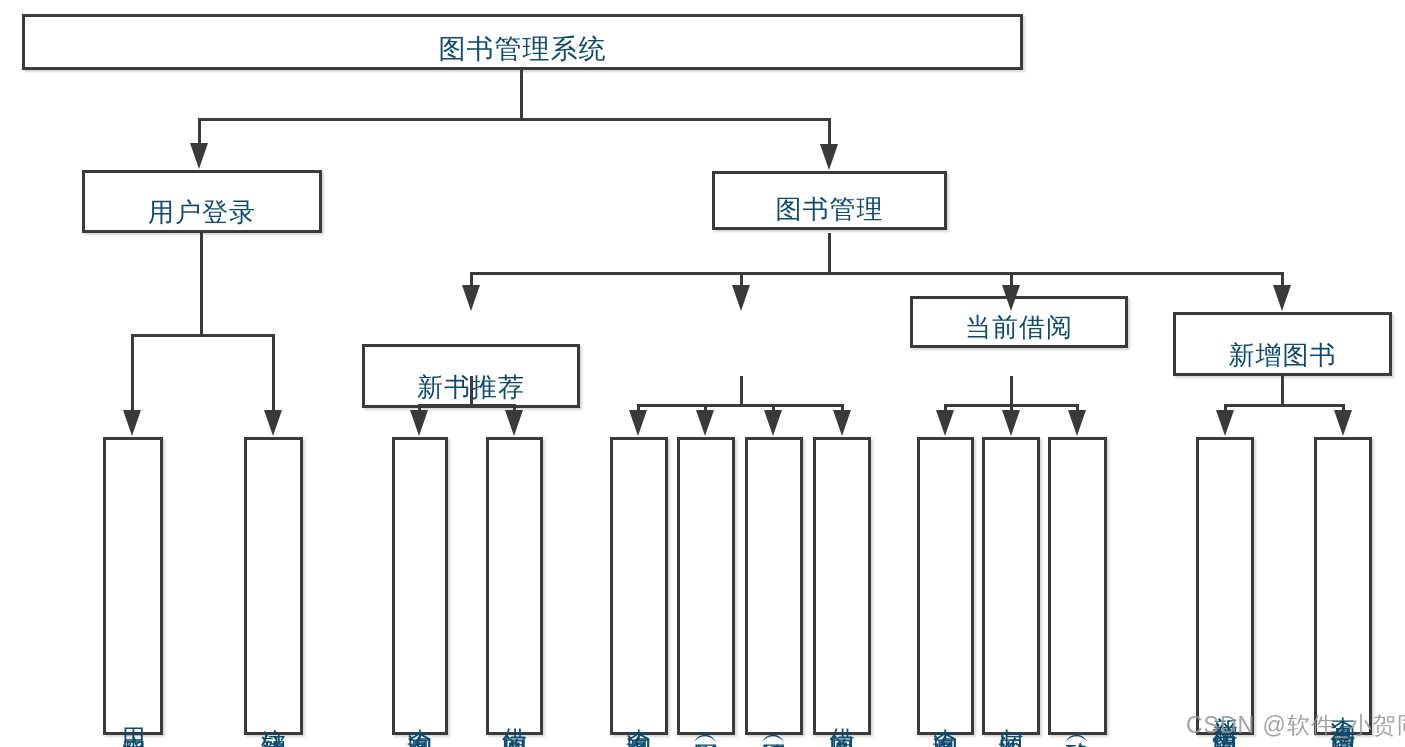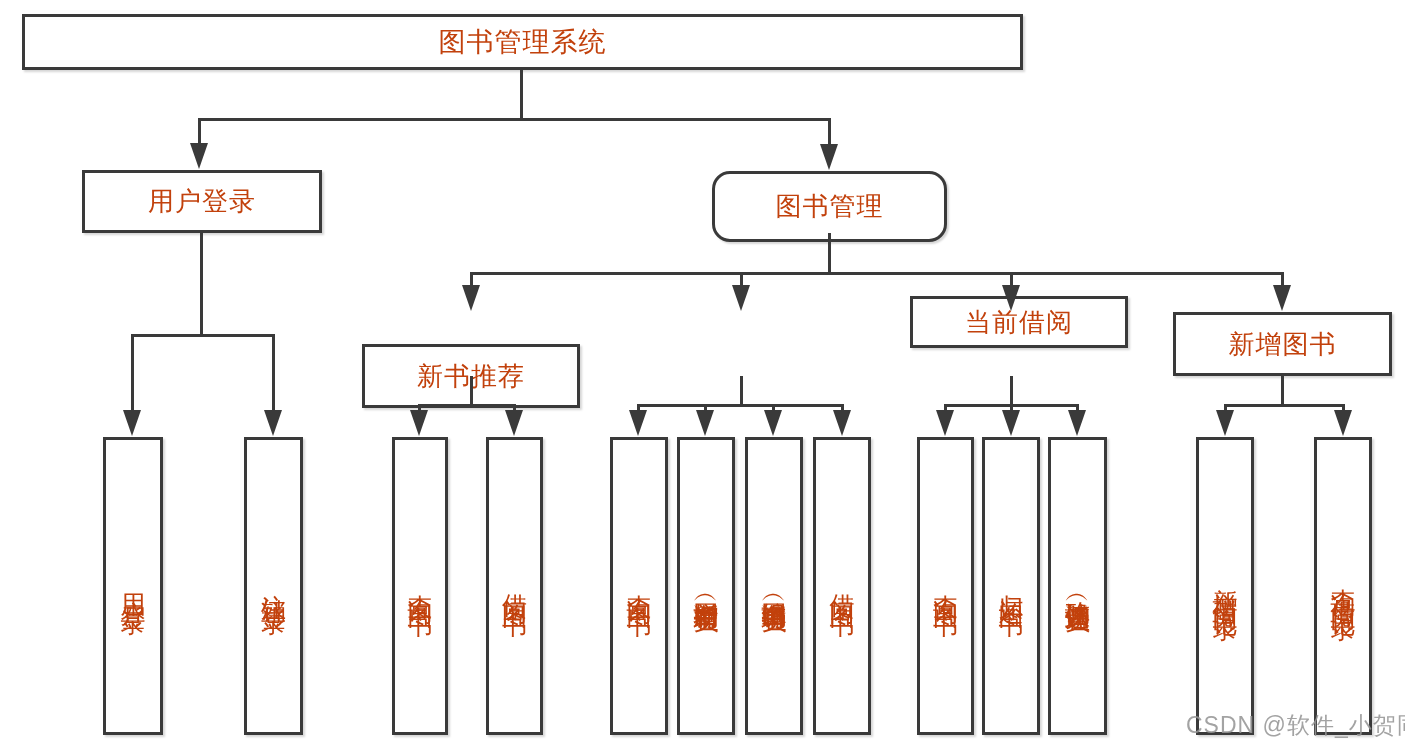--- a/index.html
+++ b/index.html
@@ -3,22 +3,22 @@
 <meta charset="utf-8">
 <style>
   html,body{margin:0;padding:0;background:#ffffff;}
   #stage{
     position:relative;width:1405px;height:747px;background:#ffffff;overflow:hidden;
     font-family:"Liberation Sans","DejaVu Sans",sans-serif;
   }
   .box{
     position:absolute;box-sizing:border-box;
     border:3px solid #3a3a3a;background:#ffffff;
-    display:flex;align-items:center;justify-content:center;
-    color:#c2410c;
+    display:flex;align-items:flex-end;justify-content:center;
+    color:#0c4a6e;
     box-shadow:2px 2px 2px rgba(0,0,0,0.16);
   }
   .hlabel{font-size:26px;letter-spacing:1px;white-space:nowrap;}
   .root .hlabel{font-size:27px;}
   .leaf .vlabel{
     writing-mode:vertical-lr;text-orientation:mixed;
     font-size:25px;line-height:1;white-space:nowrap;
   }
   .vlabel.loose{letter-spacing:6px;}
   .vlabel.tight{letter-spacing:1px;}
@@ -40,21 +40,21 @@
 <div id="stage">
 
   <div class="box root" style="left:22px;top:14px;width:1001px;height:56px;">
     <span class="hlabel">图书管理系统</span>
   </div>
 
   <div class="box" style="left:82px;top:170px;width:240px;height:63px;">
     <span class="hlabel">用户登录</span>
   </div>
 
-  <div class="box" style="left:712px;top:171px;width:235px;height:71px;border-radius:18px;">
+  <div class="box" style="left:712px;top:171px;width:235px;height:59px;">
     <span class="hlabel">图书管理</span>
   </div>
 
   <div class="box" style="left:362px;top:312px;width:218px;height:64px;margin-top:32px;">
     <span class="hlabel">新书推荐</span>
   </div>
 
 
   <div class="box" style="left:910px;top:296px;width:218px;height:52px;">
     <span class="hlabel">当前借阅</span>

